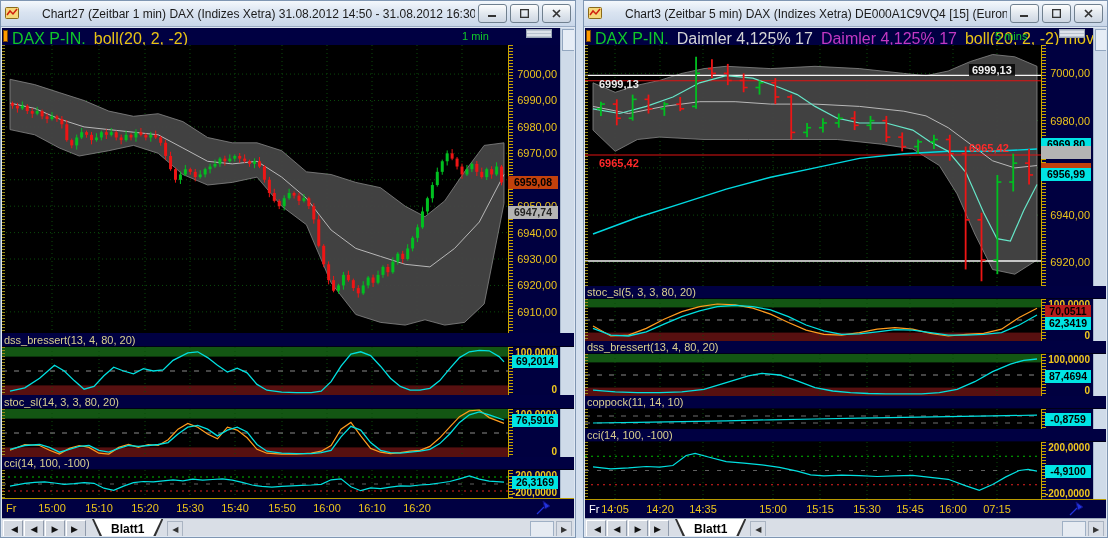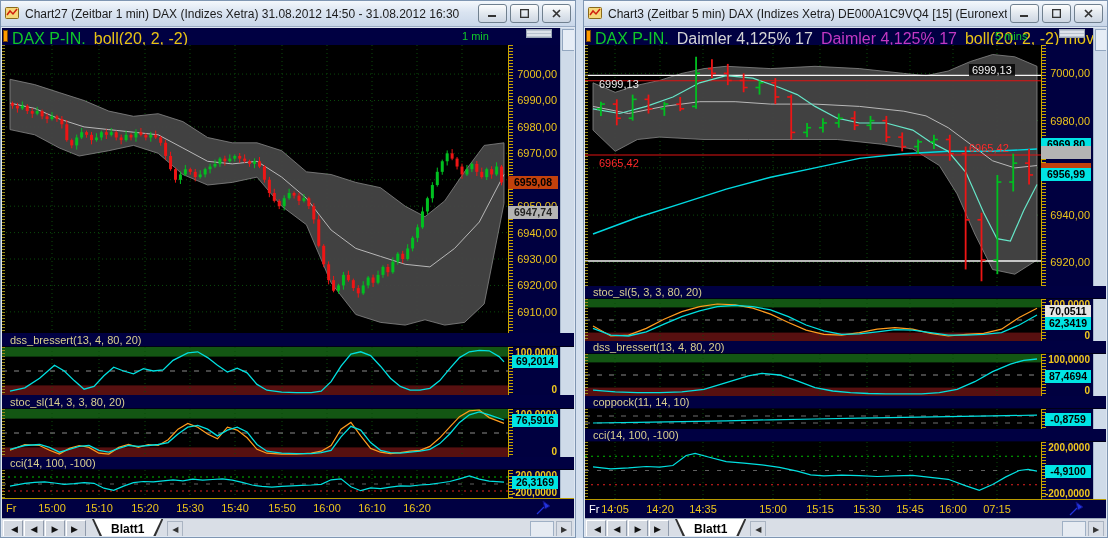--- a/index.html
+++ b/index.html
@@ -1,48 +1,48 @@
 <!DOCTYPE html>
 <html><head>
 <meta charset="utf-8">
 <style>
   html,body{margin:0;padding:0;width:1108px;height:538px;overflow:hidden;background:#d3dfee;font-family:"Liberation Sans",sans-serif}
   .win{position:absolute;top:0;height:538px;background:#dfe7f2;border:1px solid #7f96b2;box-sizing:border-box}
   .titlebar{height:26px;display:flex;align-items:center;padding:0 4px;background:linear-gradient(#f4f8fc,#dae4f1 45%,#c9d7e9);border-bottom:1px solid #9aacc4;box-sizing:border-box}
-  .wtitle{font-size:12px;color:#1b1b1b;margin-left:5px;white-space:nowrap;overflow:hidden;flex:1}
+  .wtitle{font-size:12px;color:#1b1b1b;margin-left:22px;white-space:nowrap;overflow:hidden;flex:1}
   .wbtn{width:27px;height:17px;border:1px solid #70808f;border-radius:3px;background:linear-gradient(#fdfdfd,#e2e8ef 50%,#cdd6e2);display:inline-flex;align-items:center;justify-content:center;margin-left:3px;cursor:default}
   .content{position:absolute;left:1px;right:1px;top:27px;bottom:1px;background:#00003a;overflow:hidden}
   .hdrbar{position:absolute;left:0;right:0;background:#000042;border-bottom:1px solid #000018;overflow:hidden}
   .hmark{position:absolute;left:1px;top:2px;width:5px;height:12px;background:#ff9a00;border:1px solid #7a4a00;box-sizing:border-box}
   .hseg{font-size:16px;margin-right:8px;white-space:nowrap}
   .hsegs{position:absolute;left:10px;top:2px;display:flex}
   .period{position:absolute;top:2px;font-size:11px;color:#10c828}
   .minithumb{position:absolute;top:1px;width:26px;height:9px;background:#dde2ea;border:1px solid #9aa6b6;background-image:repeating-linear-gradient(to bottom,#b9c2cf 0 1px,transparent 1px 3px);box-sizing:border-box}
   .plot{position:absolute;left:0;background:#000;border-bottom:1px solid #2a2a00}
   .plot::before{content:"";position:absolute;left:0;top:0;bottom:0;width:3px;background:repeating-linear-gradient(to bottom,#9a8a18 0 1px,transparent 1px 3px);z-index:5}
   .axis{position:absolute;background:#000040;border-left:1px solid #c8a400;box-sizing:border-box}
   .axis::before{content:"";position:absolute;left:0;top:0;bottom:0;width:4px;background:repeating-linear-gradient(to bottom,#c8a400 0 1px,transparent 1px 3px)}
   .axis-label{position:absolute;right:3px;font-size:11px;color:#ecc41c;white-space:nowrap}
   .scale-label{position:absolute;right:3px;font-weight:bold;font-size:10px;color:#f2c81e;white-space:nowrap}
   .badge{position:absolute;right:2px;width:50px;height:13px;font-weight:bold;font-size:10.5px;color:#000;text-align:center;line-height:13px;white-space:nowrap}
-  .b-cyan{background:#00e4e4}.b-yellow{background:#c2410c}.b-gray{background:#b4b4b4;color:#222}.b-orange{background:#e5e5e5}
+  .b-cyan{background:#00e4e4}.b-yellow{background:#c2410c}.b-gray{background:#b4b4b4;color:#222}.b-orange{background:#b91c1c}
   .vscroll{position:absolute;background:#cfdbe9;border-left:1px solid #a8b8cc;box-sizing:border-box}
   .vthumb{position:absolute;top:1px;left:1px;right:1px;height:22px;background:#e6edf6;border:1px solid #93a7c0;box-sizing:border-box}
-  .ptitle{position:absolute;left:0;right:0;background:#000042;border-bottom:1px solid #000018;font-size:11px;color:#d9cf8f;padding-left:8px;box-sizing:border-box;overflow:hidden}
+  .ptitle{position:absolute;left:0;right:0;background:#000042;border-bottom:1px solid #000018;font-size:11px;color:#d9cf8f;padding-left:2px;box-sizing:border-box;overflow:hidden}
   .timeaxis{position:absolute;left:0;right:0;background:#000042;border-top:1px solid #b89a00}
   .tlabel{position:absolute;top:3px;font-size:11px;color:#ecc41c;transform:translateX(-50%);white-space:nowrap}
   .tlabel.left{transform:none}
   .tabbar{position:absolute;left:0;right:0;background:#d9dee6;border-top:1px solid #9eaabb;display:flex;align-items:stretch}
   .navbtn{width:18px;border:1px solid #8f9aab;border-top-color:#fff;border-left-color:#fff;background:#d4d9e1;display:flex;align-items:center;justify-content:center;margin:1px 0 1px 1px;font-size:9px;color:#111}
   .tabwrap{position:relative;margin-left:6px;height:100%}
   .tab-outer{height:100%;background:#303030;clip-path:polygon(0 0,100% 0,calc(100% - 9px) 100%,9px 100%);padding:0 1px 1px 1px;box-sizing:border-box}
   .tab{height:100%;background:#fff;clip-path:polygon(1px 0,calc(100% - 1px) 0,calc(100% - 10px) 100%,10px 100%);display:flex;align-items:center;justify-content:center;padding:0 18px;font-weight:bold;font-size:12px;color:#000}
   .smallbtn{width:14px;border:1px solid #aab4c2;background:#d9dee6;display:flex;align-items:center;justify-content:center;margin:2px 0 2px 4px;font-size:8px;color:#333}
   .hthumb{width:22px;background:#e6ebf2;border:1px solid #9fb0c5;margin:2px 0}
-  .hline-label{position:absolute;font-weight:normal;font-size:11px;white-space:nowrap;z-index:6}
+  .hline-label{position:absolute;font-weight:bold;font-size:11px;white-space:nowrap;z-index:6}
   .cursor-icon{position:absolute;top:1px}
 </style>
 </head>
 <body>
 
 <div class="win" id="win-L" style="left:0;width:576px">
   <div class="titlebar">
     <span><svg width="15" height="14">
           <rect x="0.5" y="2.5" width="13" height="11" rx="1" fill="#f5d87a" stroke="#8a6a1a"></rect>
           <polyline points="2,10 5,6 8,9 12,4" stroke="#d02010" fill="none" stroke-width="1.5"></polyline>

